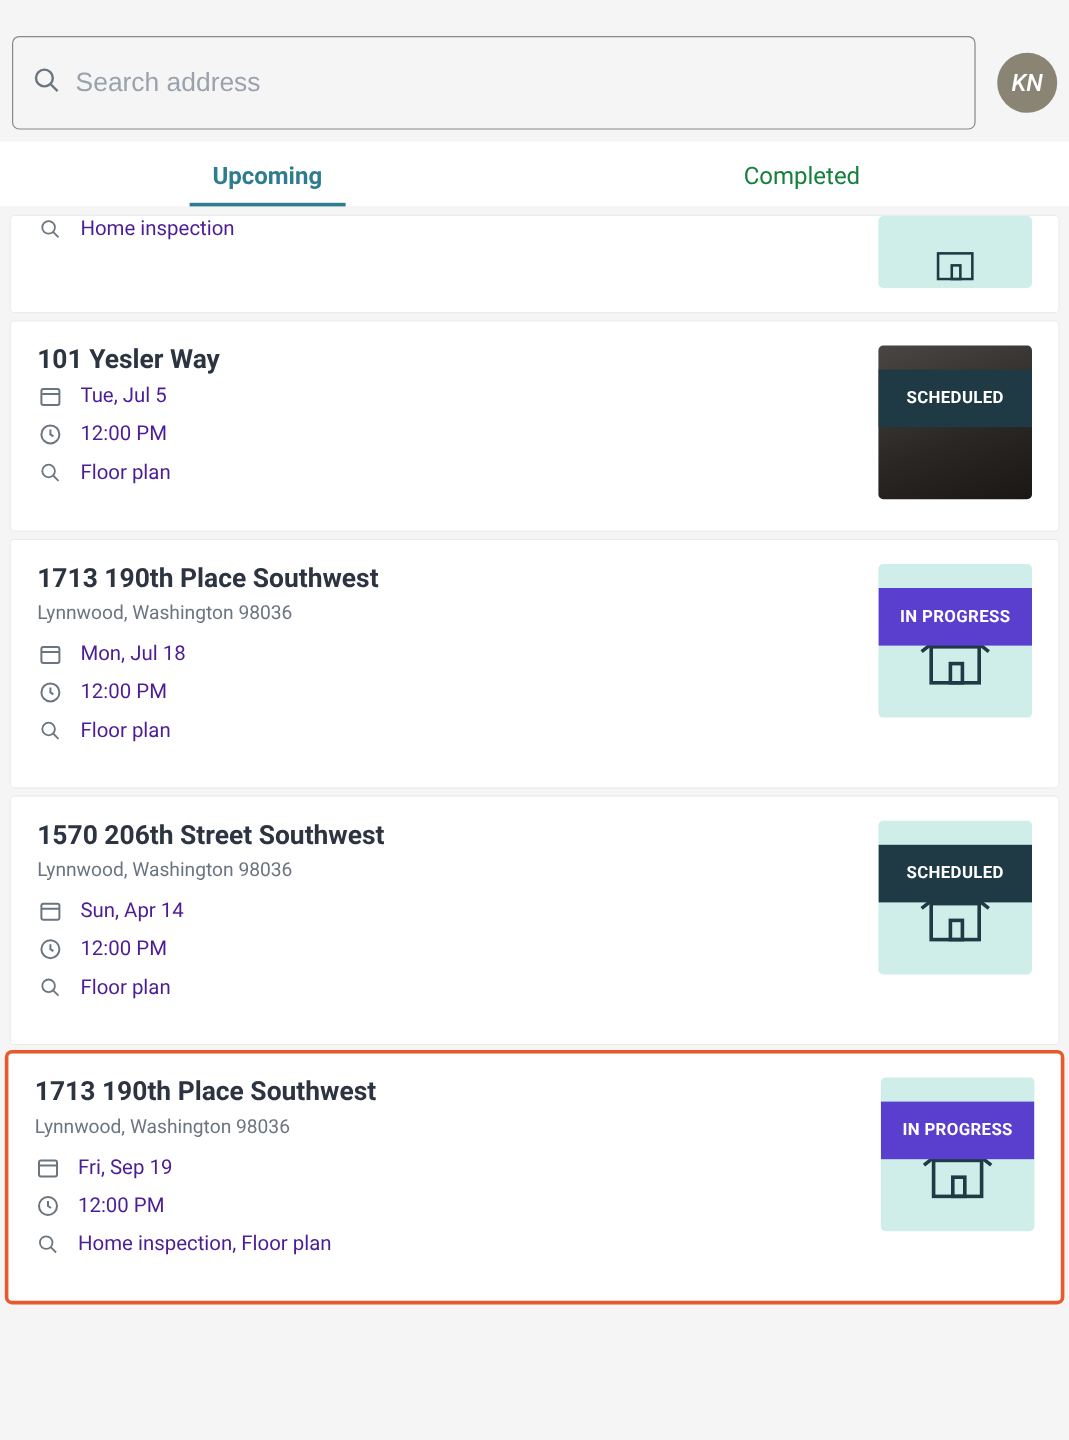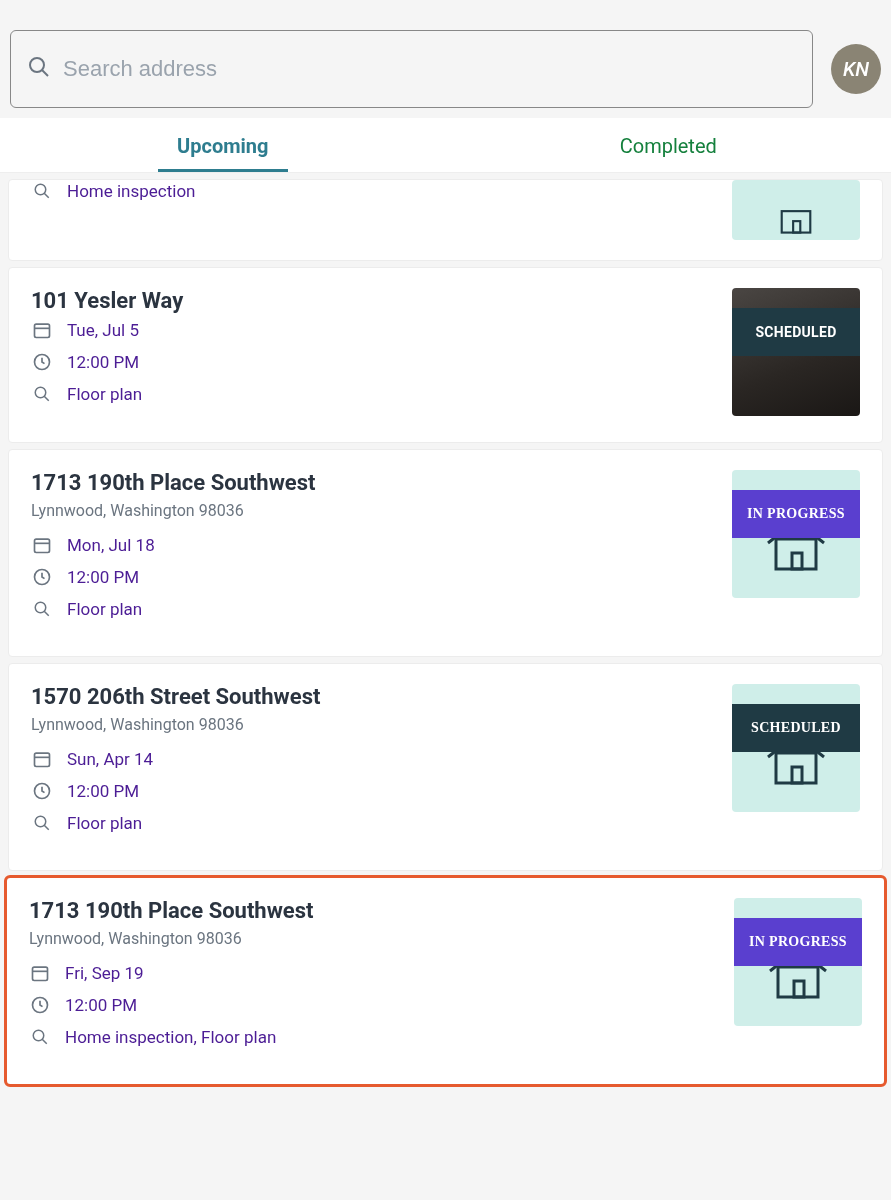--- a/index.html
+++ b/index.html
@@ -123,21 +123,21 @@
     color: #6b7580;
   }
   .thumb {
     width: 128px;
     height: 128px;
     border-radius: 4px;
     position: relative;
     overflow: hidden;
     flex-shrink: 0;
   }
-  .thumb.teal { background: #cfeee9; display:flex; align-items:center; justify-content:center;font-family:Liberation Serif, serif;}
+  .thumb.teal { background: #cfeee9; display:flex; align-items:center; justify-content:center;}
   .thumb.dark { background: linear-gradient(160deg,#4a4643 0%, #2a2623 60%, #1a1715 100%); }
   .thumb.partial-teal {
     background:#cfeee9;
     height:60px;
     display:flex;
     align-items:flex-end;
     justify-content:center;
     padding-bottom:6px;
   }
   .status-badge {

